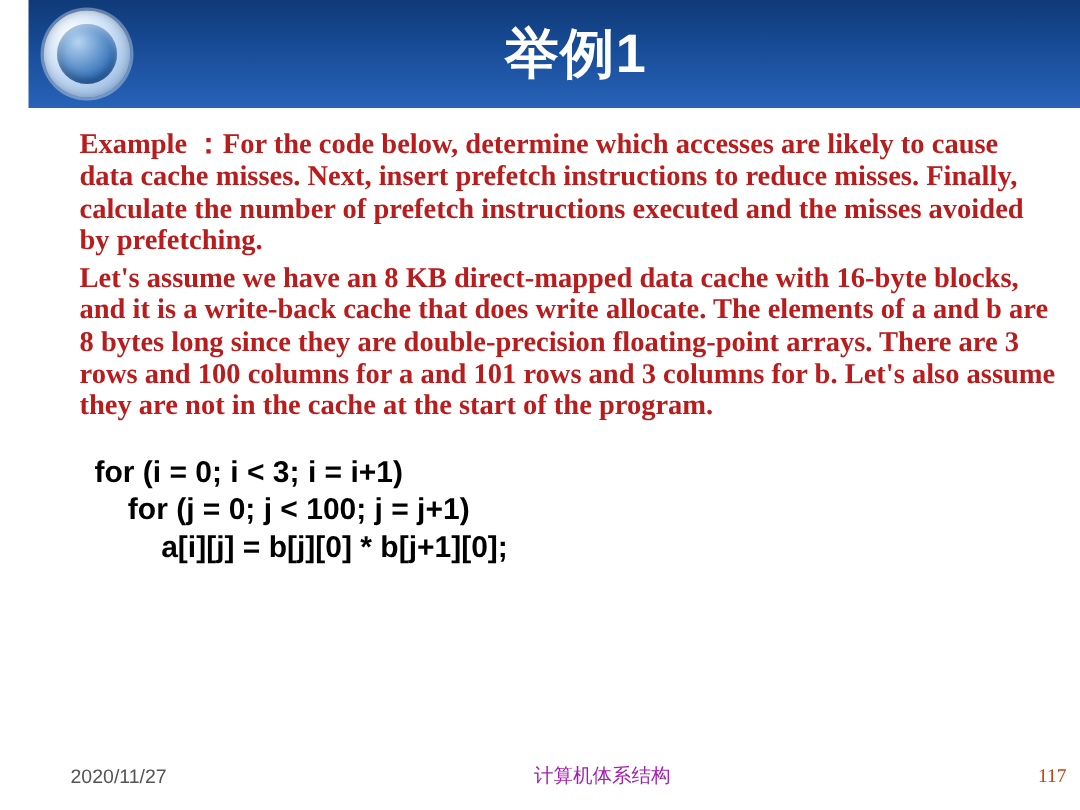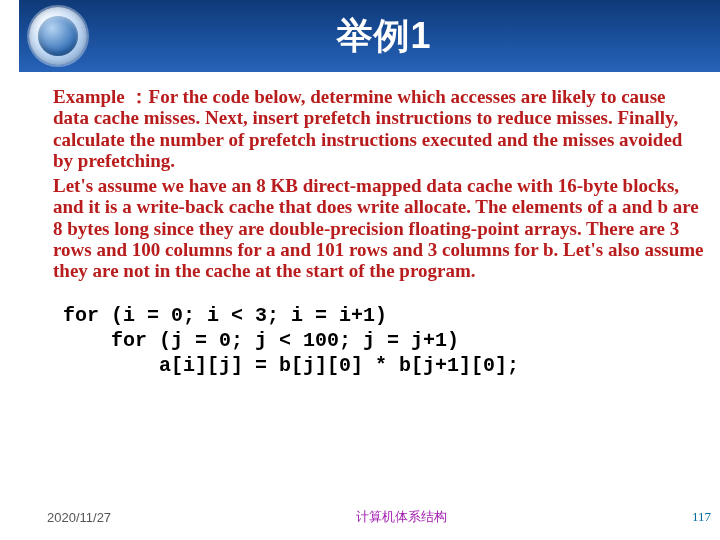--- a/index.html
+++ b/index.html
@@ -42,41 +42,41 @@
     flex-direction: column;
   }
   .para {
     font-size: 19px;
     font-weight: 700;
     line-height: 1.12;
     color: #b91c1c;
     margin-bottom: 4px;
   }
   .code {
-    font-family: Liberation Mono, monospace;
+    font-family: Liberation Sans, sans-serif;
     font-size: 20px;
     font-weight: 700;
     line-height: 1.25;
     margin: 18px 0 0 10px;
     white-space: pre;
   }
   .footer {
     position: absolute;
     bottom: 14px;
     left: 0; right: 0;
     display: flex;
     align-items: center;
     font-size: 13px;
     font-family: "Microsoft YaHei", "SimSun", sans-serif;
     color: #444;
     padding: 0 28px;
   }
   .footer .date { flex: 0 0 auto; color: #555; }
   .footer .center { flex: 1; text-align: center; color: #a21caf; }
-  .footer .page { flex: 0 0 auto; color: #0369a1; font-family: "Times New Roman", serif; }
+  .footer .page { flex: 0 0 auto; color: #c2410c; font-family: "Times New Roman", serif; }
 </style>
 </head>
 <body>
 
 <div class="slide">
 
   <div class="titlebar">
     <div class="logo-wrap">
       <div class="logo-inner"></div>
     </div>

